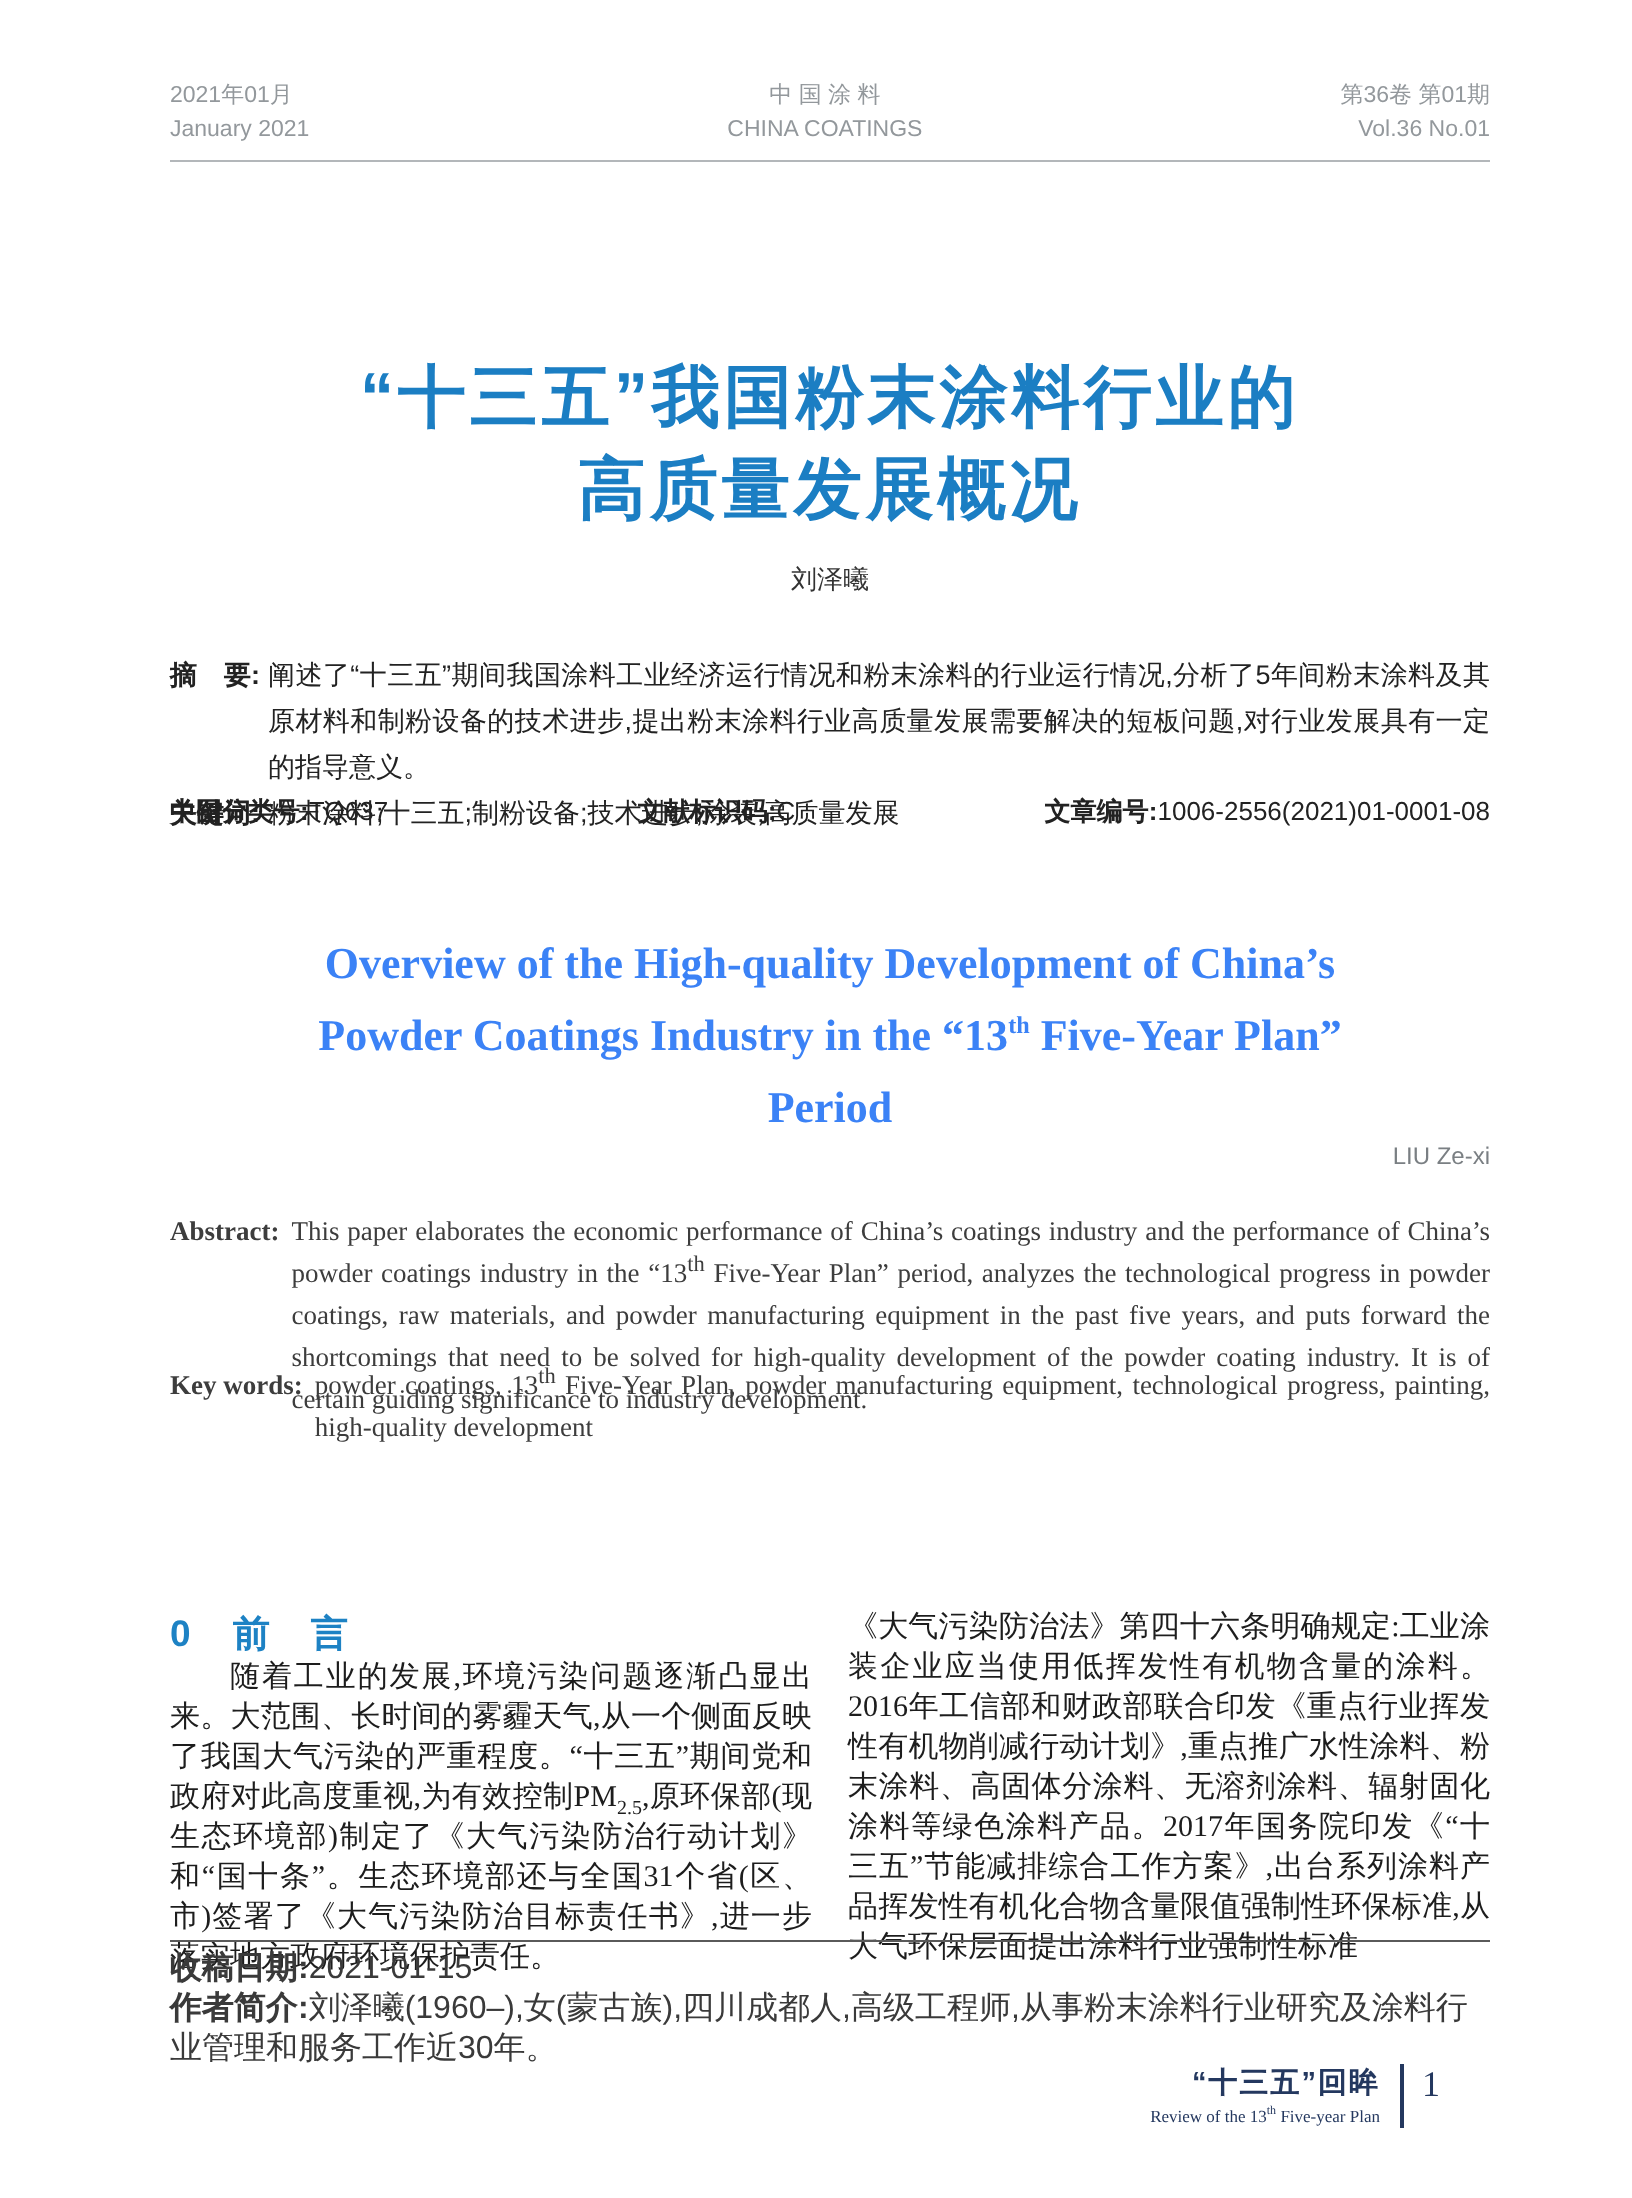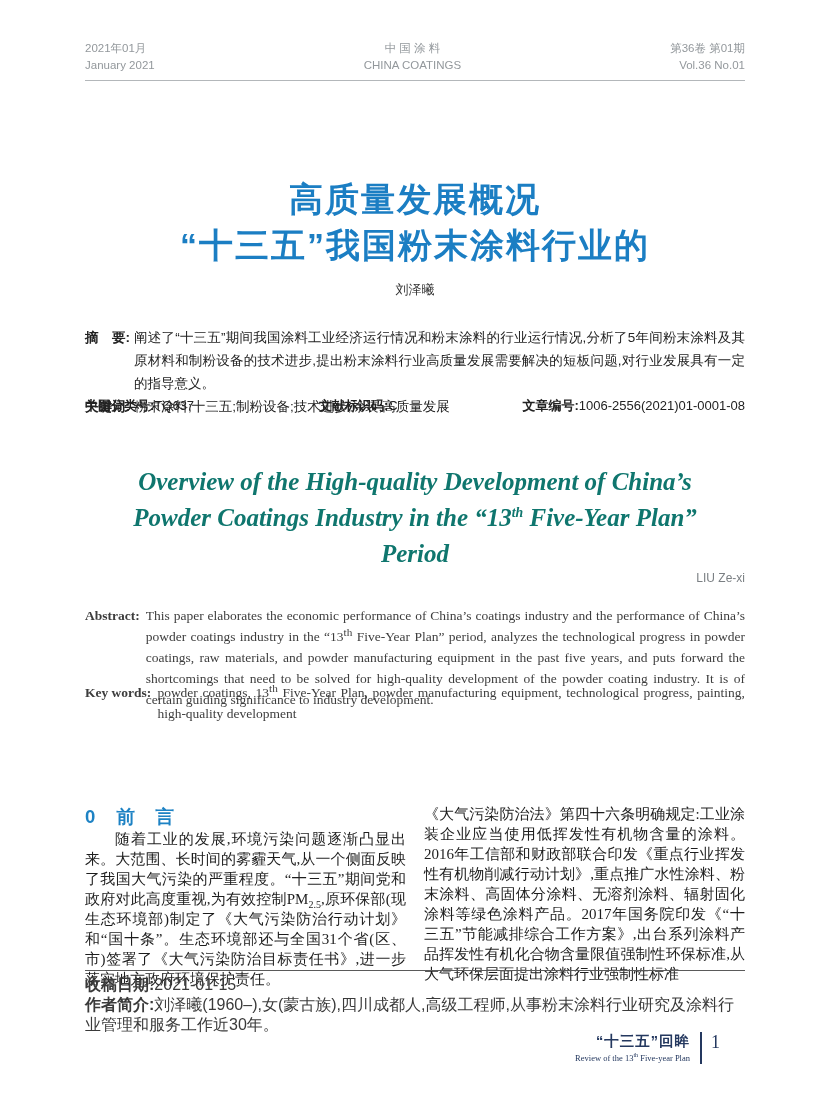--- a/index.html
+++ b/index.html
@@ -29,23 +29,23 @@
   .hang { display:flex; }
   .hang .lab { font-weight:bold; white-space:nowrap; margin-right:4px; }
   .hang .txt { flex:1; text-align:justify; }
 
   .meta-row { top:397px; display:flex; justify-content:space-between;
     font-size:13px; color:#222; }
   .meta-row b { font-weight:bold; }
   .doi { top:420px; font-family:"Liberation Serif", serif; font-size:13.5px; color:#222; }
 
   
-  .en-title { top:464px; text-align:center; color:#0f766e;
+  .en-title { top:464px; text-align:center; color:#3b82f6;
     font-family:"Liberation Serif", serif; font-weight:bold;
-    font-size:25px; line-height:36px;font-style:italic; }
+    font-size:22px; line-height:36px; }
   .en-title sup { font-size:0.55em; }
   .en-author { top:571px; text-align:right; font-size:12px; color:#7a7f83; }
 
   
   .en-abstract { top:605px; font-family:"Liberation Serif", serif;
     font-size:13.5px; line-height:21px; color:#3d3d3d; }
   .en-abstract .lab { font-weight:bold; margin-right:6px; }
   .en-kw { top:682px; }
   sup,sub { line-height:0; }
 
@@ -90,22 +90,22 @@
       <div>中 国 涂 料</div>
       <div>CHINA COATINGS</div>
     </div>
     <div class="mast-cell right">
       <div>第36卷 第01期</div>
       <div>Vol.36 No.01</div>
     </div>
   </header>
 
   <h1 class="band cn-title">
+    <span class="tline">“十三五”我国粉末涂料行业的</span>
     <span class="tline">高质量发展概况</span>
-    <span class="tline">“十三五”我国粉末涂料行业的</span>
   </h1>
 
   <div class="band cn-author">刘泽曦</div>
 
   <section class="band cn-abstract">
     <div class="hang">
       <span class="lab">摘　要:</span>
       <span class="txt">阐述了“十三五”期间我国涂料工业经济运行情况和粉末涂料的行业运行情况,分析了5年间粉末涂料及其原材料和制粉设备的技术进步,提出粉末涂料行业高质量发展需要解决的短板问题,对行业发展具有一定的指导意义。</span>
     </div>
     <div class="hang">

